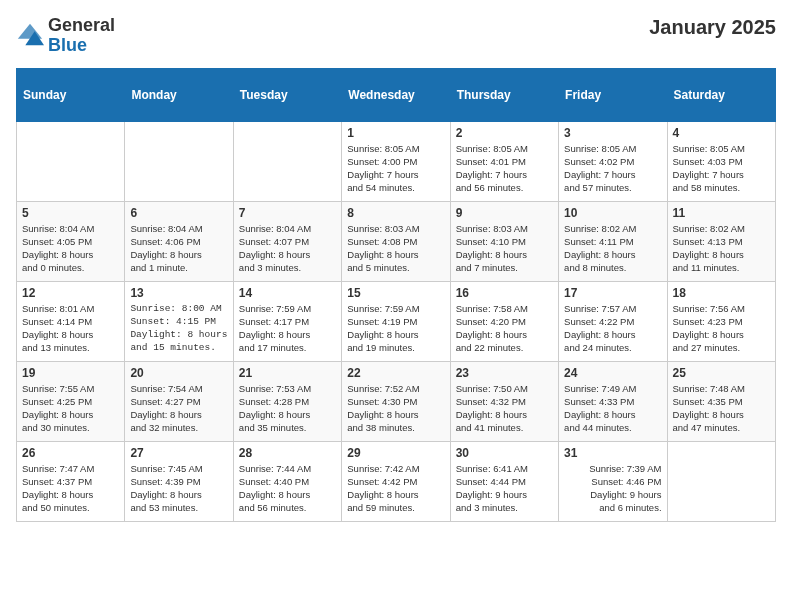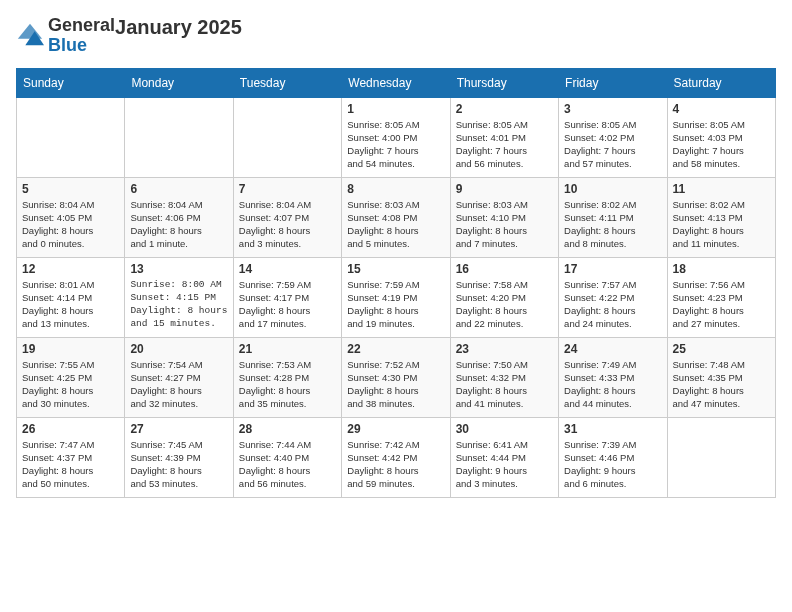--- a/index.html
+++ b/index.html
@@ -5,21 +5,21 @@
     * { margin: 0; padding: 0; box-sizing: border-box; }
     body {
       font-family: Arial, sans-serif;
       background: #fff;
       width: 792px;
       min-height: 612px;
       padding: 16px;
     }
     .header {
       display: flex;
-      justify-content: flex-start;
+      justify-content: space-between;
       align-items: flex-start;
       margin-bottom: 12px;
     }
     .logo {
       display: flex;
       align-items: center;
       gap: 4px;
     }
     .logo-text {
       font-size: 18px;
@@ -45,22 +45,22 @@
       color: #555;
     }
     table {
       width: 100%;
       border-collapse: collapse;
     }
     thead th {
       background-color: #1a6faf;
       color: white;
       font-size: 12px;
-      font-weight: normal;
-      padding: 7px 6px;
+      font-weight: bold;
+      padding: 19px 6px;
       text-align: left;
       border: 1px solid #1a6faf;
     }
     tbody tr {
       vertical-align: top;
     }
     tbody td {
       border: 1px solid #ccc;
       padding: 4px 5px;
       font-size: 10px;
@@ -337,21 +337,21 @@
         </td>
         <td>
           <span class="day-number">30</span>
           <div class="day-info" style="white-space: pre-line;">Sunrise: 6:41 AM
 Sunset: 4:44 PM
 Daylight: 9 hours
 and 3 minutes.</div>
         </td>
         <td>
           <span class="day-number">31</span>
-          <div class="day-info" style="white-space: pre-line;">Sunrise: 7:39 AM
+          <div class="day-info" style="white-space: pre-line; text-align: right;">Sunrise: 7:39 AM
 Sunset: 4:46 PM
 Daylight: 9 hours
 and 6 minutes.</div>
         </td>
         <td class="empty"></td>
       </tr>
     </tbody>
 </table>
 
 </body></html>

